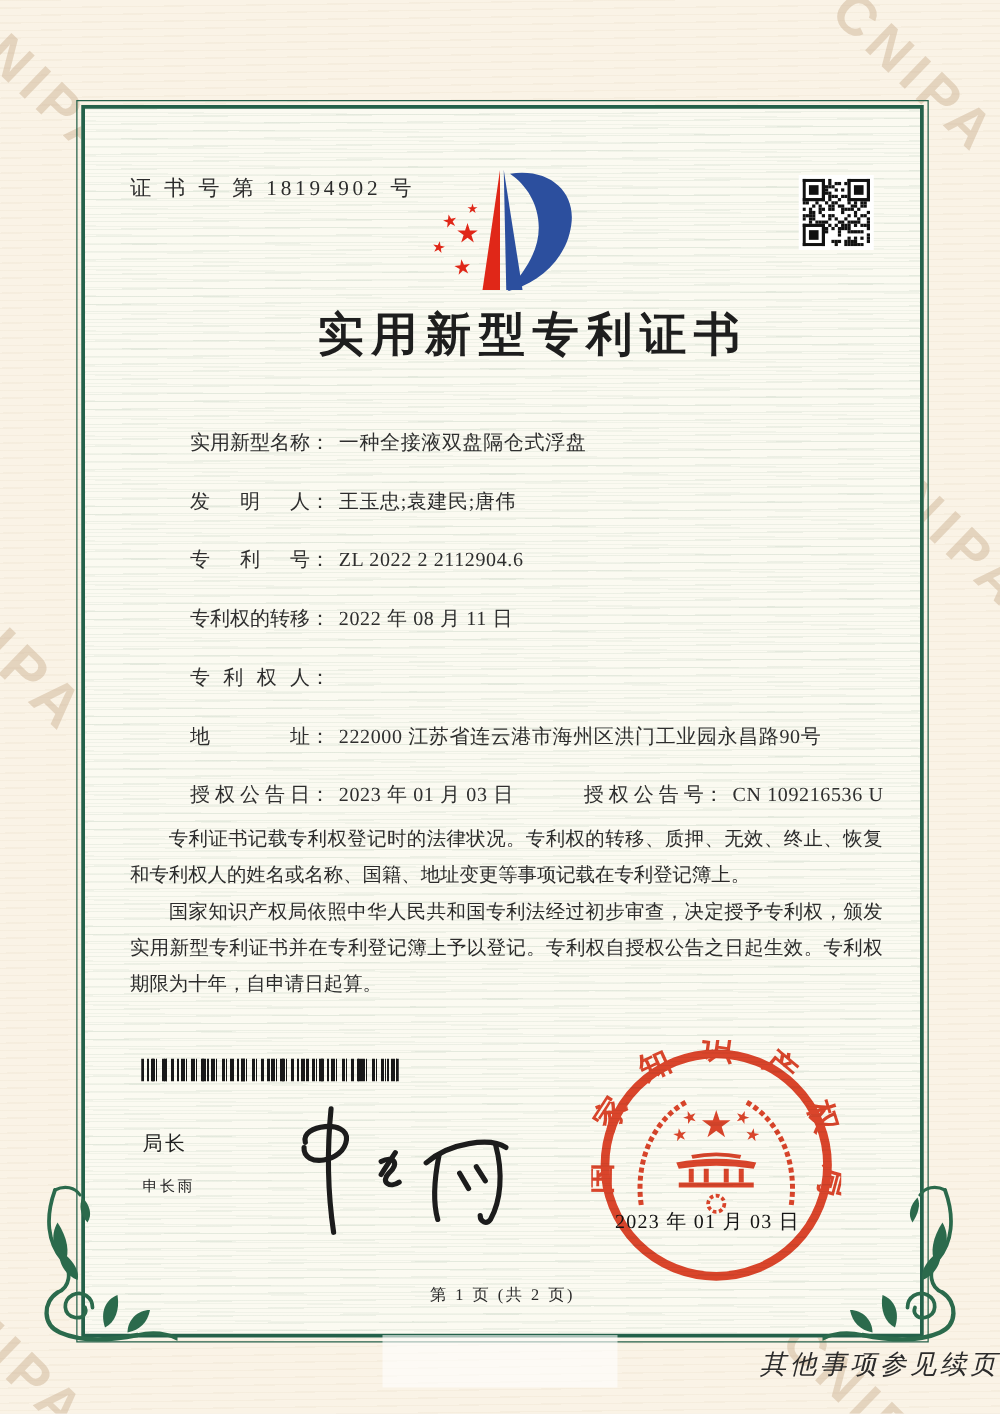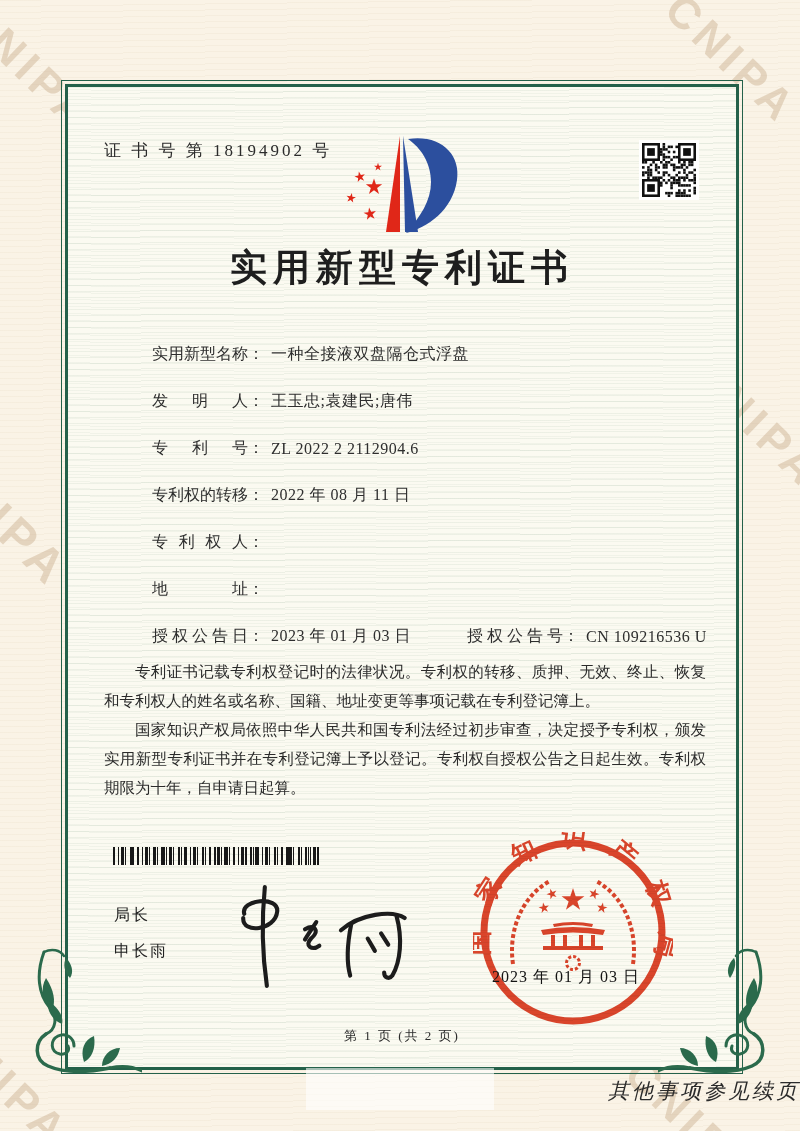--- a/index.html
+++ b/index.html
@@ -26,41 +26,41 @@
     background-image:
       repeating-linear-gradient(179.6deg, rgba(140,170,145,0.13) 0 1px, transparent 1px 6px),
       repeating-linear-gradient(180.4deg, rgba(140,170,145,0.09) 0 1px, transparent 1px 7px);}
   .frame::before{content:"";position:absolute;inset:-7px;border:1px solid #24614a;pointer-events:none;}
   
   .cert-no{position:absolute;left:36px;top:52px;font-size:17px;letter-spacing:3px;color:#2b2b2b;}
   .logo{position:absolute;left:276px;top:46px;width:122px;height:106px;}
   .qr{position:absolute;left:571px;top:53px;width:60px;height:60px;background:#fff;
       display:flex;align-items:center;justify-content:center;}
   .title{position:absolute;left:0;top:156px;width:100%;text-align:center;font-size:37px;font-weight:bold;
-      letter-spacing:6px;color:#1e1e1e;}
+      letter-spacing:6px;color:#1e1e1e;padding-left:24px;}
   
   .fields{position:absolute;left:40px;top:244px;width:600px;color:#2e2e2e;font-size:16px;}
   .row{height:47px;display:flex;align-items:center;white-space:nowrap;margin-left:44px;}
   .lbl{display:inline-block;width:96px;text-align:justify;text-align-last:justify;}
   .colon{display:inline-block;}
   .val{margin-left:7px;letter-spacing:.5px;}
   .lbl2{display:inline-block;width:96px;text-align:justify;text-align-last:justify;margin-left:56px;}
   
   .paras{position:absolute;left:36px;top:570px;width:602px;font-size:15.5px;line-height:29px;color:#2b2b2b;
       text-align:justify;}
   .paras p{margin:0;text-indent:2em;}
   
   .barcode{position:absolute;left:45px;top:760px;width:206px;height:18px;
     background-image:
       repeating-linear-gradient(90deg,#181818 0 2px,transparent 2px 5px,#181818 5px 6px,transparent 6px 8px,#181818 8px 11px,transparent 11px 12px,#181818 12px 13px,transparent 13px 17px,#181818 17px 19px,transparent 19px 20px,#181818 20px 21px,transparent 21px 24px),
       repeating-linear-gradient(90deg,transparent 0 9px,#181818 9px 10px,transparent 10px 18px,#181818 18px 21px,transparent 21px 31px);}
   .signer-title{position:absolute;left:46px;top:818px;font-family:"Liberation Sans","DejaVu Sans",sans-serif;
       font-size:16px;letter-spacing:2px;color:#222;}
   .signer-name{position:absolute;left:46px;top:854px;font-family:Liberation Sans, sans-serif;
-      font-size:16px;letter-spacing:2px;color:#222;}
+      font-size:12px;letter-spacing:2px;color:#222;}
   .signature{position:absolute;left:158px;top:796px;width:198px;height:108px;z-index:2;}
   .seal{position:absolute;left:405px;top:745px;width:200px;height:200px;z-index:3;opacity:.94;mix-blend-mode:multiply;}
   .seal-date{position:absolute;left:424px;top:880px;font-size:16px;letter-spacing:1px;color:#141414;z-index:4;}
   .page-footer{position:absolute;left:0;top:940px;width:100%;text-align:center;font-size:13px;letter-spacing:2px;color:#2b2b2b;}
   
   .flourish{position:absolute;width:112px;height:132px;z-index:2;}
   .flourish-bl{left:30px;top:948px;}
   .flourish-br{left:658px;top:948px;transform:scaleX(-1);}
   .note-patch{position:absolute;left:306px;top:1068px;width:188px;height:42px;background:rgba(255,255,255,0.6);}
   .continuation{position:absolute;left:0;top:1077px;width:100%;text-align:right;font-size:21px;
@@ -281,20 +281,21 @@
           <span class="val">2022 年 08 月 11 日</span>
       </div>
       <div class="row">
         <span class="lbl">专利权人</span>
           <span class="colon">：</span>
       </div>
       <div class="row">
         <span class="lbl">地址</span>
           <span class="colon"></span>
           <span class="colon">：</span>
+          <span class="val">222000 江苏省连云港市海州区洪门工业园永昌路90号</span>
       </div>
       <div class="row">
         <span class="lbl">授权公告日</span>
           <span class="colon">：</span>
           <span class="val">2023 年 01 月 03 日</span>
         <span class="lbl2">授权公告号</span>
           <span class="colon">：</span>
           <span class="val">CN 109216536 U</span>
       </div>
     </div>

